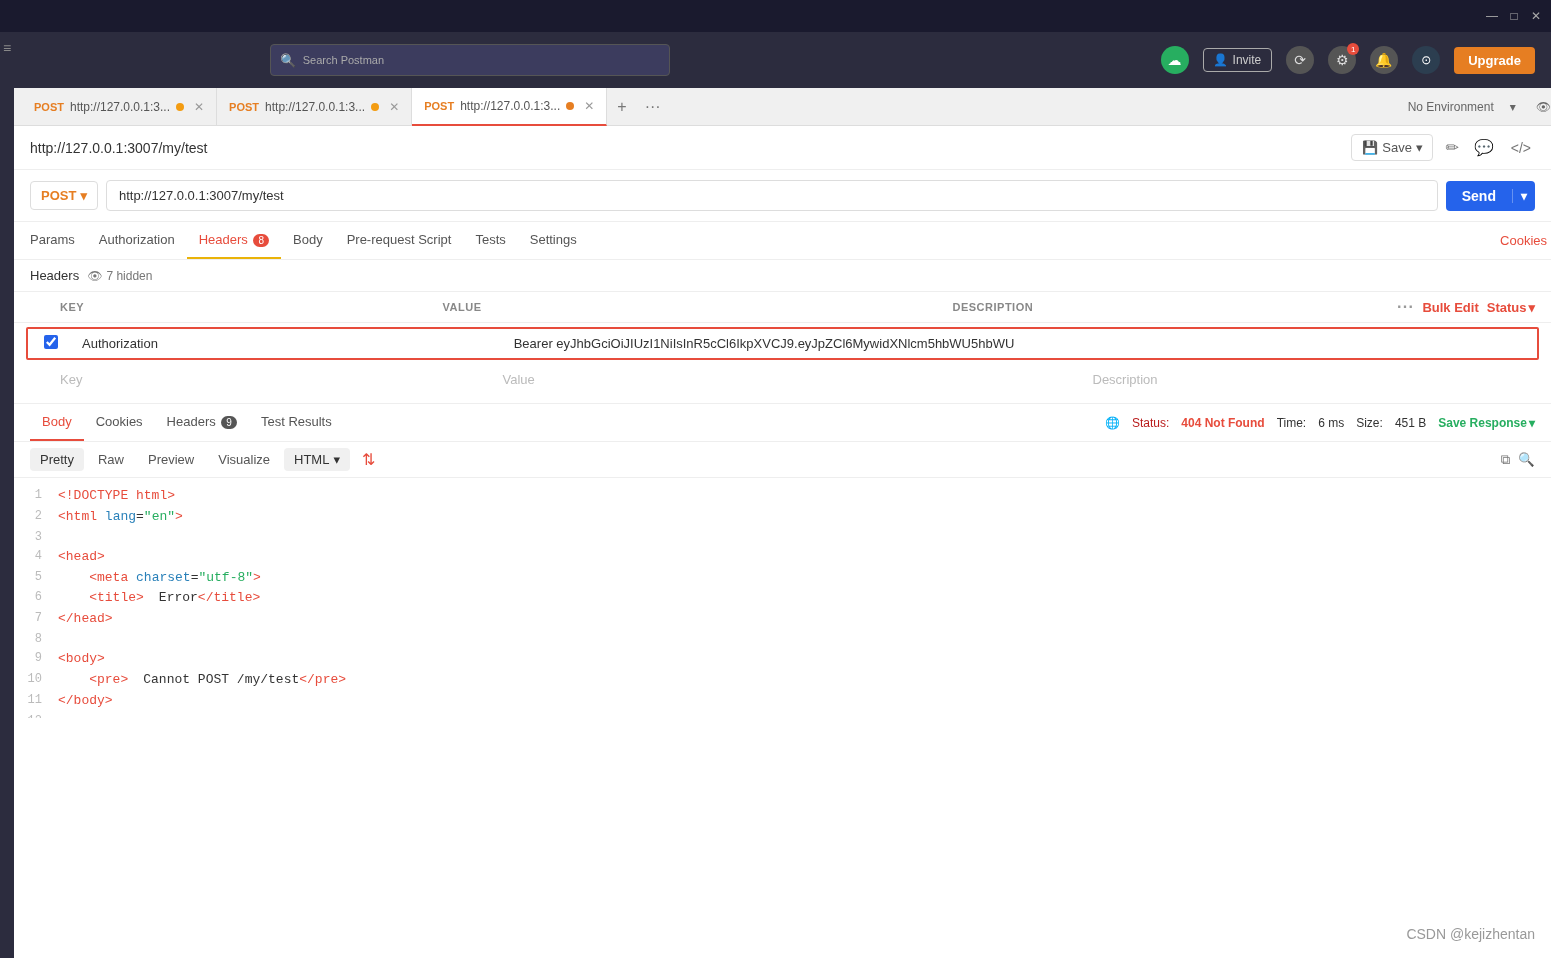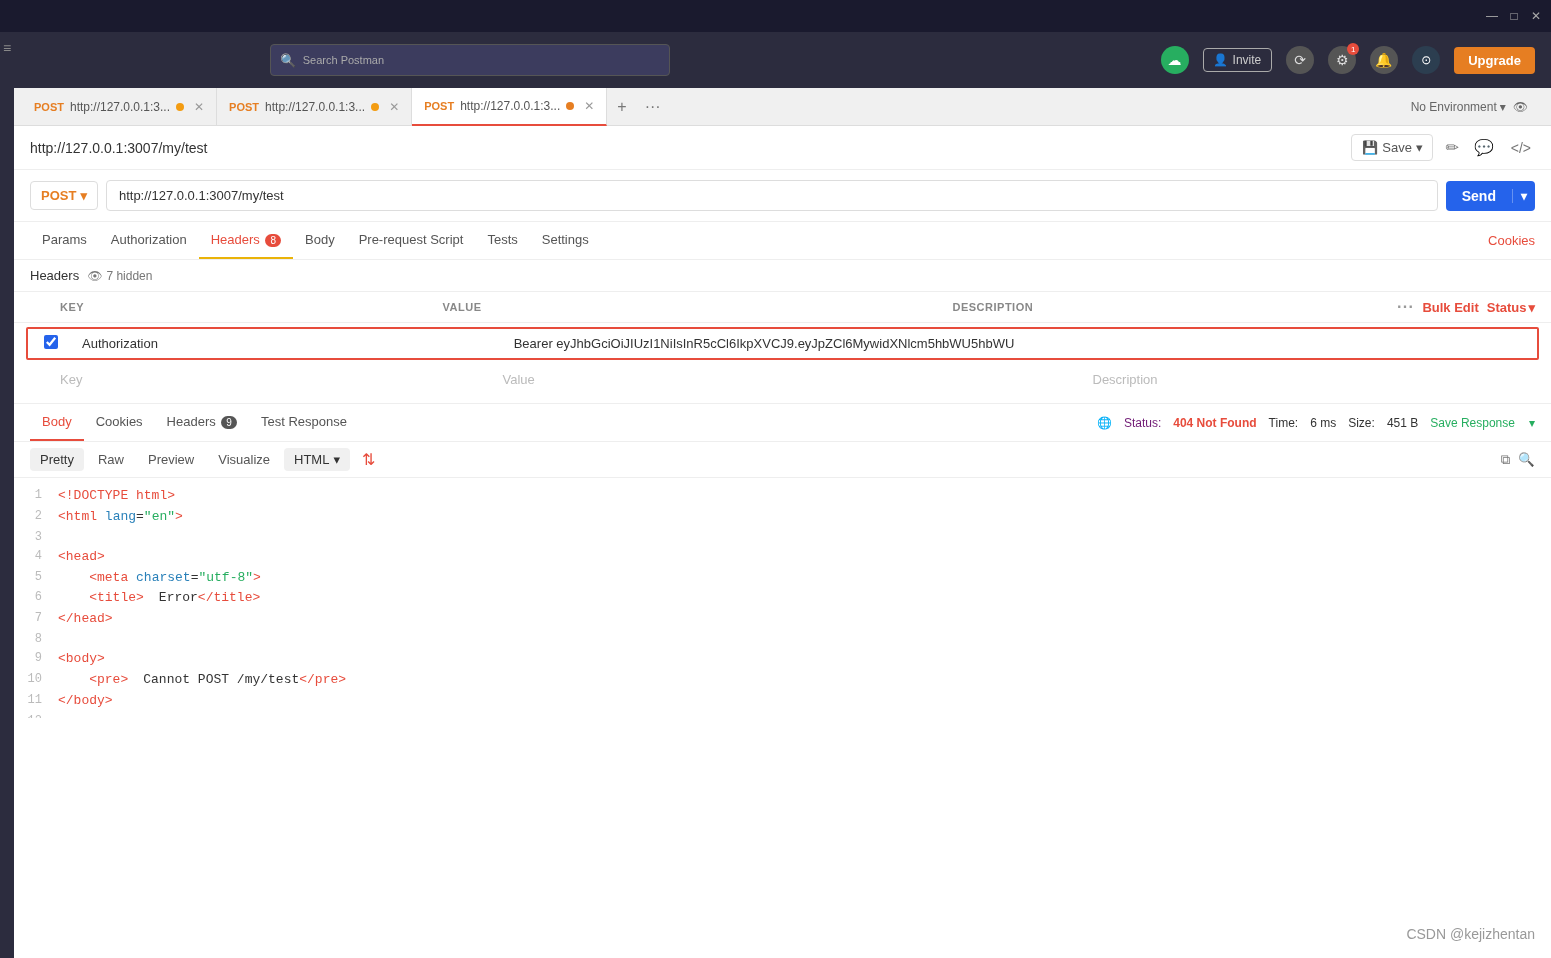--- a/index.html
+++ b/index.html
@@ -127,24 +127,24 @@
     .tab-more {
       font-size: 16px;
       color: #777;
       cursor: pointer;
       padding: 0 8px;
     }
     .env-selector {
       margin-left: auto;
       display: flex;
       align-items: center;
-      gap: 3px;
+      gap: 16px;
       color: #666;
       font-size: 12px;
-      padding-right: 23px;
+      padding-right: 0;
       cursor: pointer;
     }
 
     
     .req-title-bar {
       height: 44px;
       background: #fff;
       display: flex;
       align-items: center;
       padding: 0 16px;
@@ -228,21 +228,21 @@
     .send-arrow {
       border-left: 1px solid rgba(255,255,255,0.3);
       padding: 0 8px;
       font-size: 12px;
     }
 
     
     .req-tabs {
       display: flex;
       align-items: center;
-      padding: 0 16px;
+      padding: 0 4px;
       border-bottom: 1px solid #eee;
       background: #fff;
     }
     .req-tab {
       padding: 10px 12px;
       font-size: 13px;
       color: #555;
       cursor: pointer;
       border-bottom: 2px solid transparent;
     }
@@ -366,26 +366,26 @@
       margin-left: 2px;
     }
     .response-meta {
       margin-left: auto;
       display: flex;
       align-items: center;
       gap: 12px;
       font-size: 12px;
     }
     .status-404 { color: #e74c3c; font-weight: 600; }
-    .status-label { color: #701a75; }
+    .status-label { color: #b91c1c; }
     .save-response-btn {
       color: #27ae60;
-      font-weight: 400;
-      cursor: pointer;
-      display: flex; align-items: center; gap: 14px; text-align: center;
+      font-weight: 700;
+      cursor: pointer;
+      display: flex; align-items: center; gap: 2px; text-align: center;
     }
 
     
     .code-tabs {
       display: flex;
       align-items: center;
       padding: 6px 16px;
       gap: 4px;
       border-bottom: 1px solid #eee;
     }
@@ -632,21 +632,21 @@
       <div style="flex:3;color:#bbb;font-size:13px;">Description</div>
     </div>
 
     <div class="response-section" style="margin-top:8px;">
       <div class="response-tabs">
         <div class="res-tab active">Body</div>
         <div class="res-tab">Cookies</div>
         <div class="res-tab">
           Headers <span class="res-tab-badge">9</span>
         </div>
-        <div class="res-tab">Test Response</div>
+        <div class="res-tab">Test Results</div>
         <div class="response-meta">
           <span>🌐</span>
           <span class="status-label">Status: </span>
           <span class="status-404">404 Not Found</span>
           <span>Time: </span>
           <span>6 ms</span>
           <span>Size: </span>
           <span>451 B</span>
           <span class="save-response-btn">
             <span>Save Response</span>

